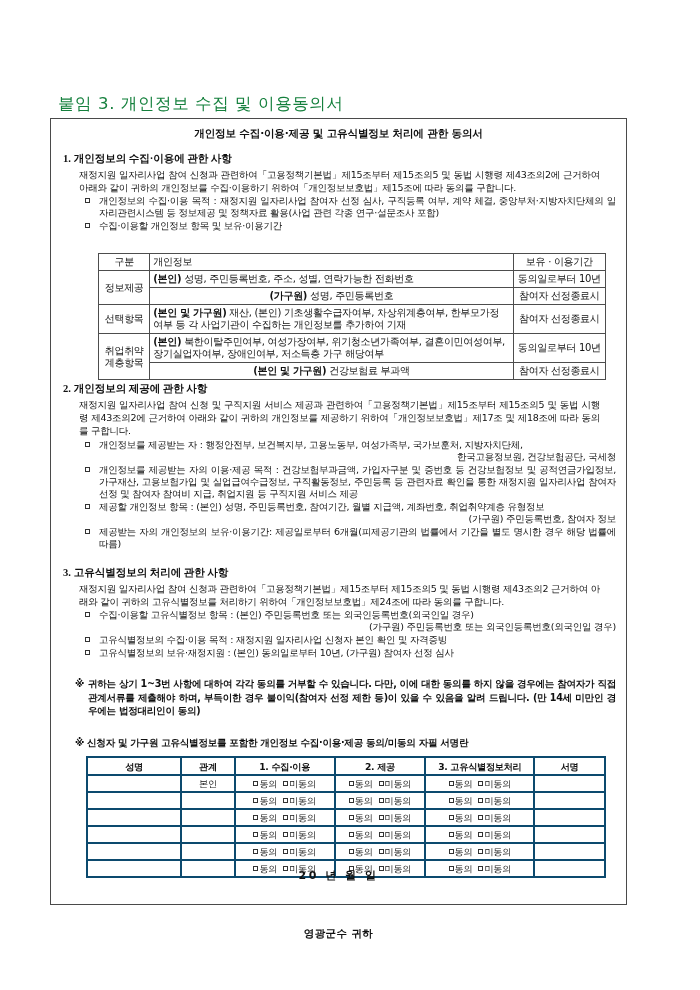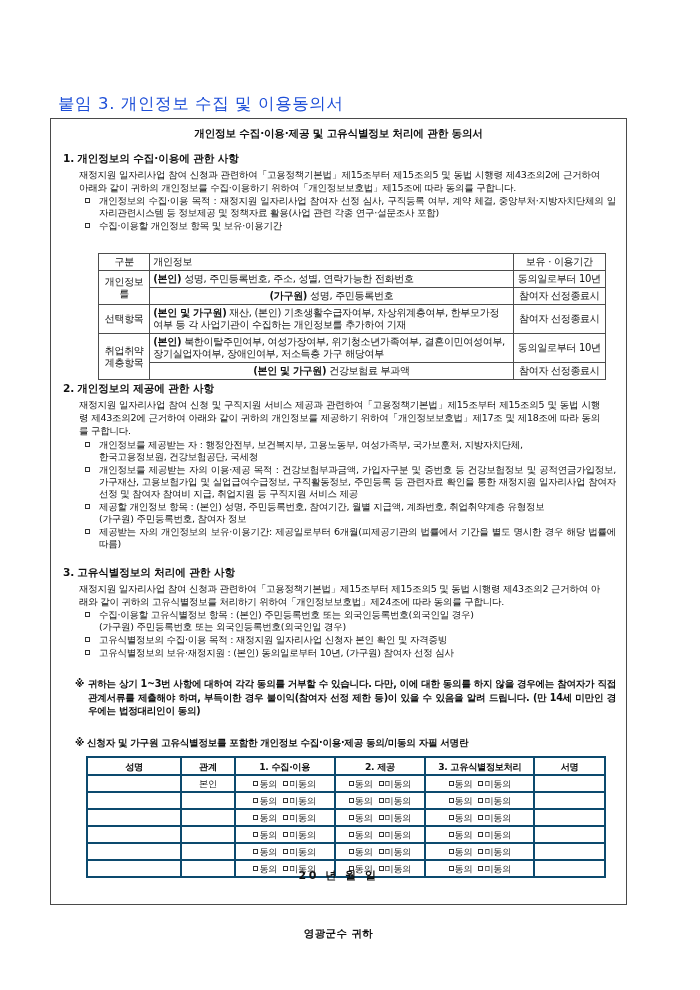--- a/index.html
+++ b/index.html
@@ -20,21 +20,21 @@
     left: 0; top: 0;
     width: 700px;
     height: 990px;
   }
   .attach-title {
     position: absolute;
     left: 58px;
     top: 93px;
     font-size: 16.5px;
     letter-spacing: 0.6px;
-    color: #1d4ed8;
+    color: #15803d;
     white-space: nowrap;
   }
   .outer-box {
     position: absolute;
     left: 50px;
     top: 118px;
     width: 577px;
     height: 787px;
     border: 1.2px solid #4a4a4a;
     box-sizing: border-box;
@@ -52,20 +52,21 @@
   .sec {
     position: absolute;
     left: 12px;
     width: 553px;
   }
   .sec-head {
     font-size: 10.6px;
     font-weight: bold;
     letter-spacing: -0.1px;
     margin-bottom: 2px;
+    font-family: Liberation Serif, serif;
   }
   .sec-head .num { margin-right: 3px; }
   .para {
     font-size: 9.5px;
     line-height: 13.2px;
     text-align: justify;
     margin-left: 16px;
     margin-right: 16px;
     letter-spacing: -0.25px;
   }
@@ -83,21 +84,21 @@
     position: absolute;
     left: 0;
     top: 3px;
     width: 5px;
     height: 5px;
     border: 1px solid #333;
     box-sizing: border-box;
   }
   .bullet .cont {
     display: block;
-    text-align: left;
+    text-align: right;
   }
   .note {
     position: relative;
     font-size: 9.6px;
     line-height: 13.6px;
     margin-left: 12px;
     padding-left: 13px;
     text-align: justify;
     font-weight: bold;
     letter-spacing: -0.3px;
@@ -214,21 +215,21 @@
     </div>
 
     <table class="info">
       <tbody>
           <tr>
         <td class="c" style="width:46px;">구분</td>
         <td class="l" style="width:373px;">개인정보</td>
         <td class="c" style="width:89px;">보유 · 이용기간</td>
       </tr>
       <tr>
-        <td class="c" rowspan="2">개인정보를</td>
+        <td class="c" rowspan="2">정보제공</td>
         <td class="l"><span class="bld">(본인)</span><span> 성명, 주민등록번호, 주소, 성별, 연락가능한 전화번호</span></td>
         <td class="c">동의일로부터 10년</td>
       </tr>
       <tr>
         <td class="c"><span class="bld">(가구원)</span><span> 성명, 주민등록번호</span></td>
         <td class="c">참여자 선정종료시</td>
       </tr>
       <tr>
         <td class="c">선택항목</td>
         <td class="l"><span class="bld">(본인 및 가구원)</span><span> 재산, (본인) 기초생활수급자여부, 차상위계층여부, 한부모가정 여부 등 각 사업기관이 수집하는 개인정보를 추가하여 기재</span></td>

